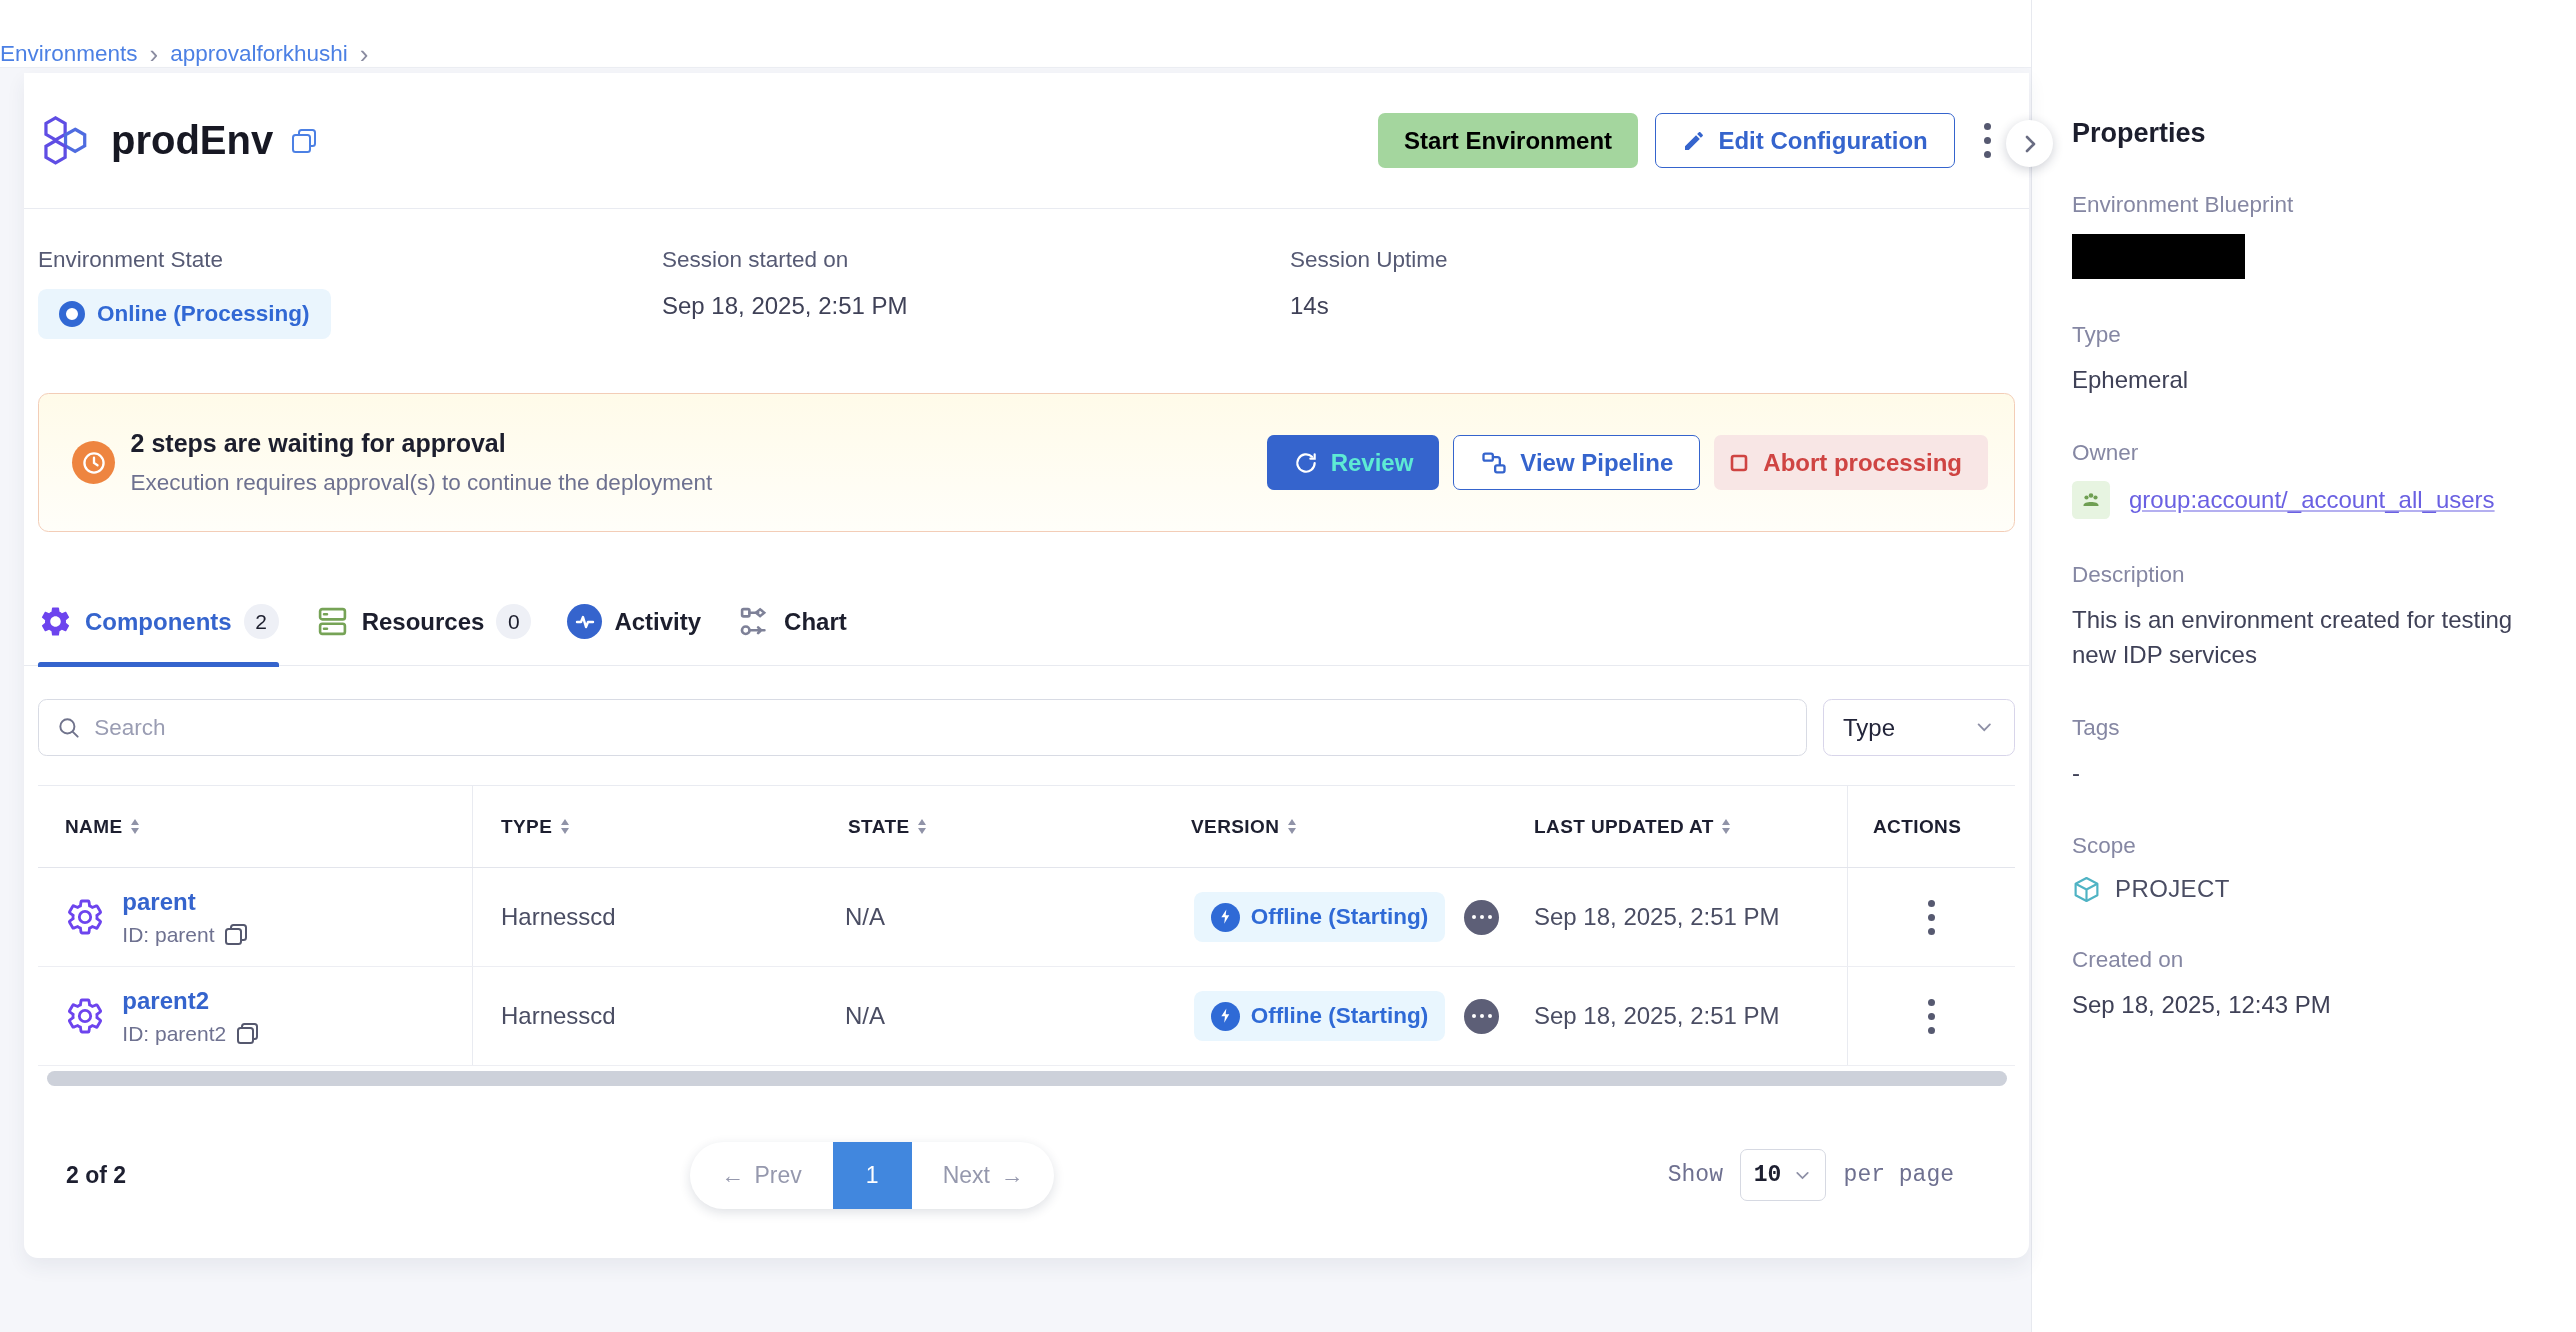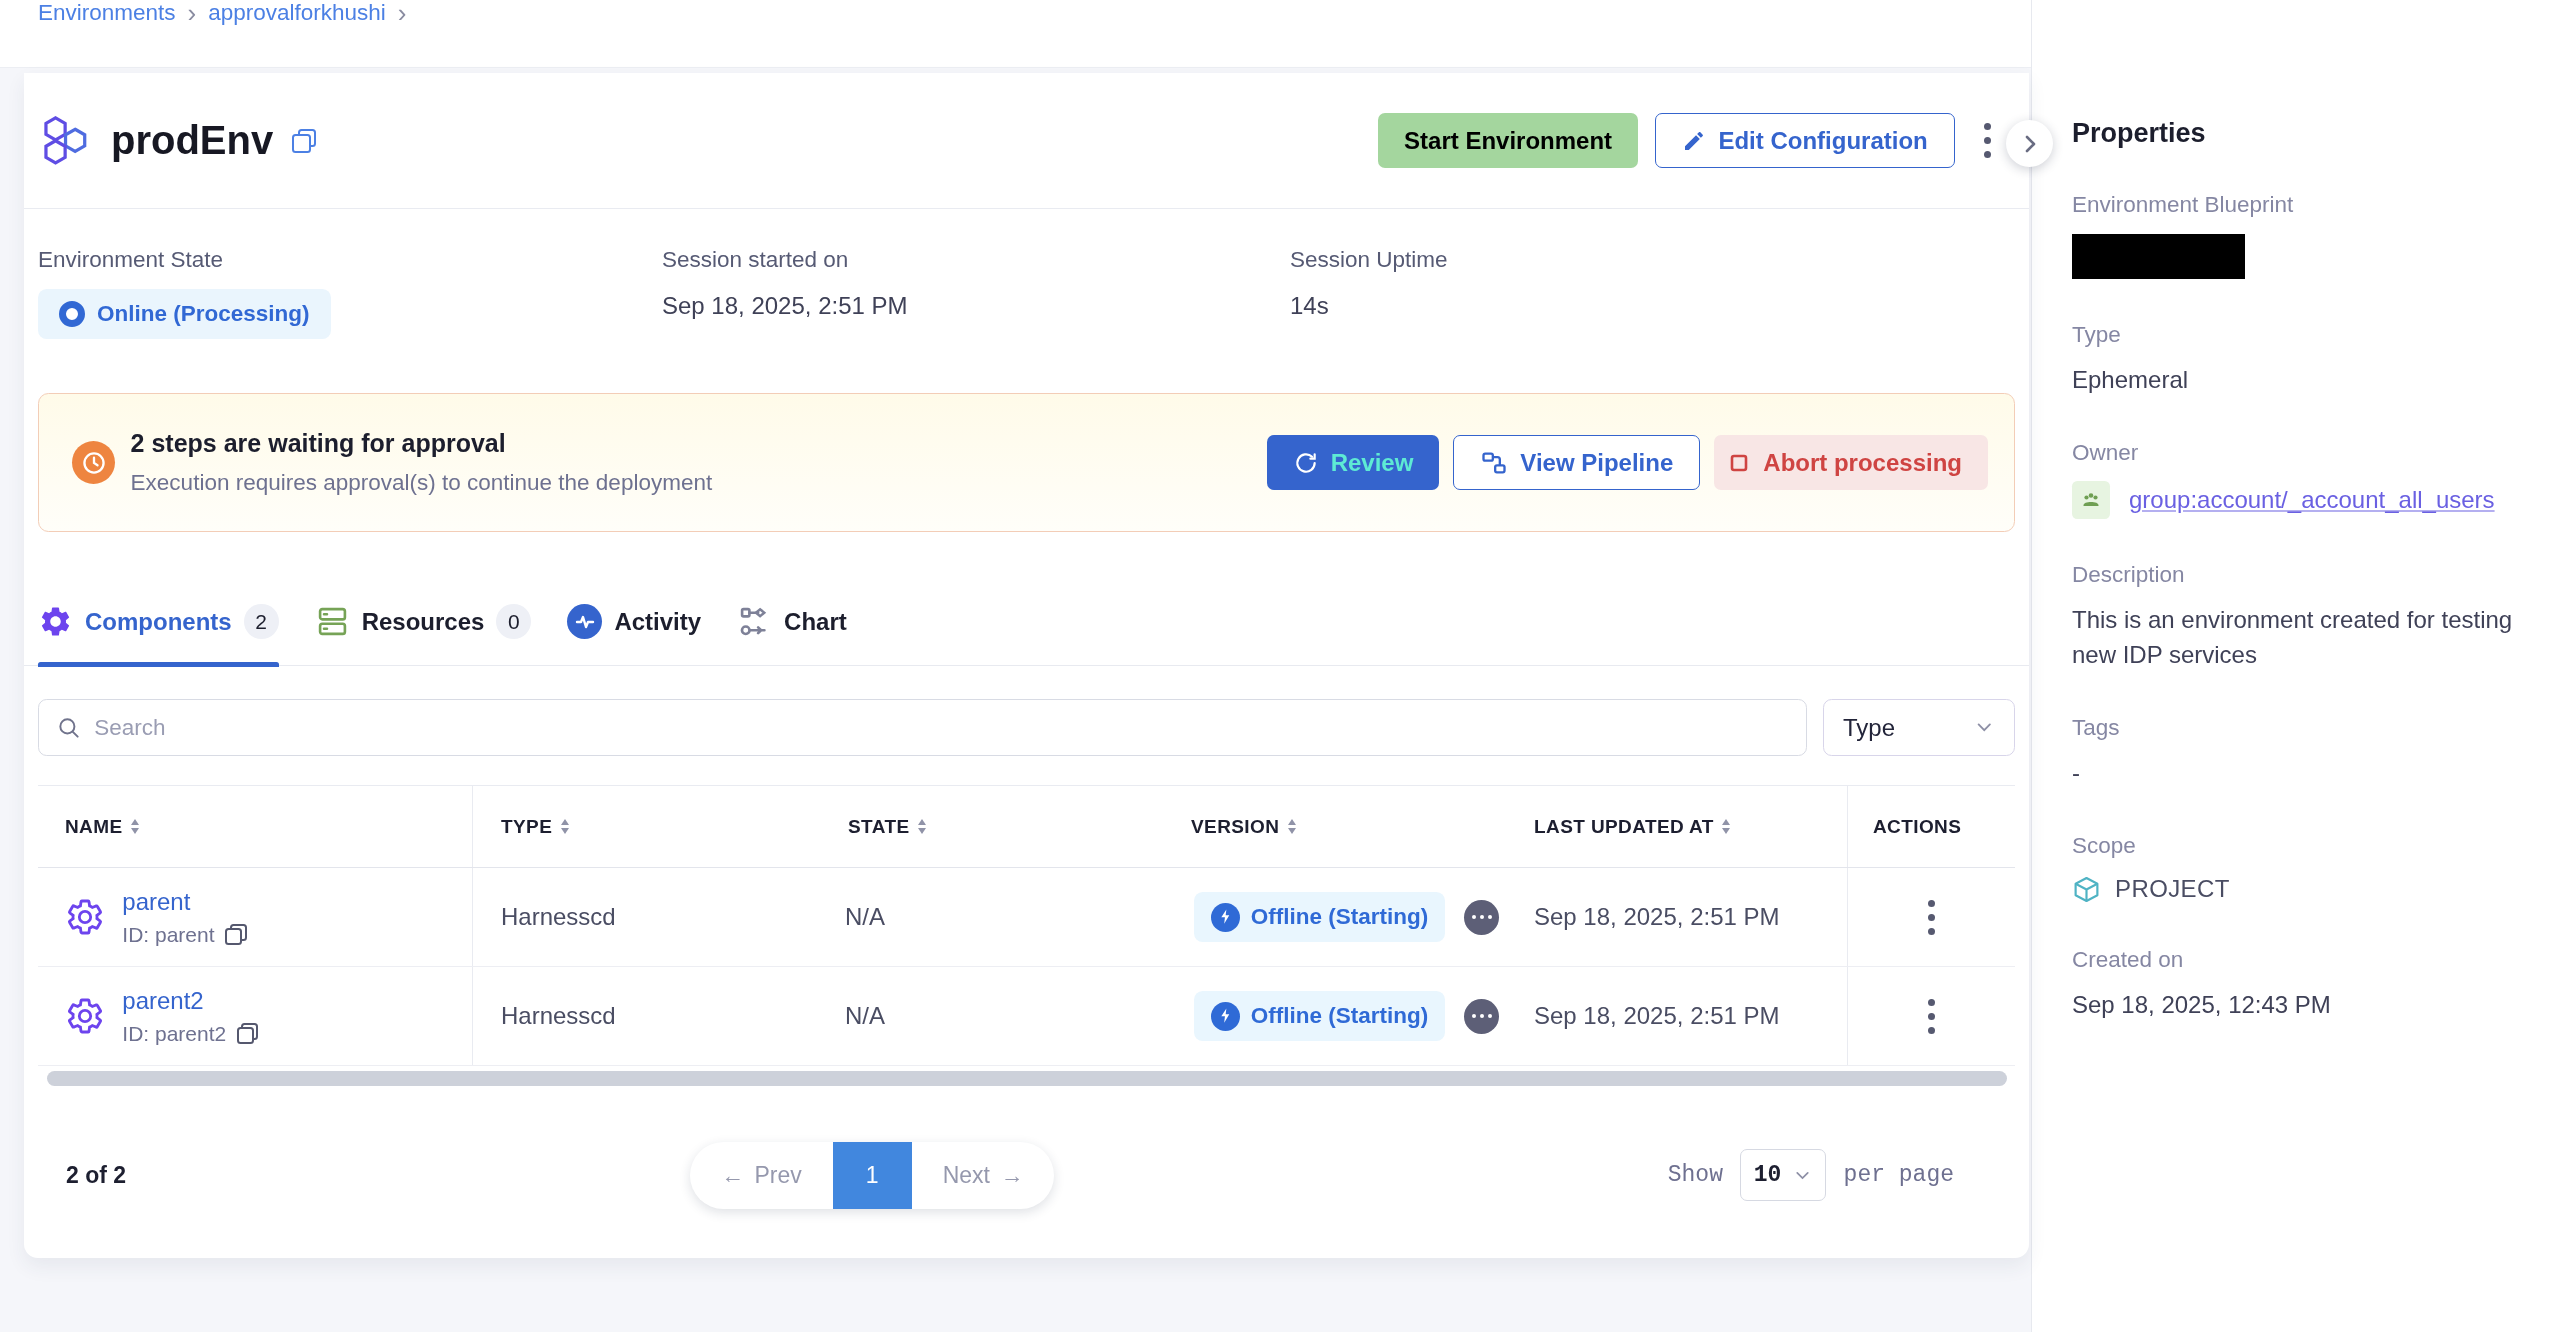--- a/index.html
+++ b/index.html
@@ -5,21 +5,21 @@
   * { margin:0; padding:0; box-sizing:border-box; }
   html,body { width:2576px; height:1333px; }
   body {
     font-family:"Liberation Sans","DejaVu Sans",sans-serif;
     background:#f5f6fa; color:#1c1e2d; position:relative; overflow:hidden;
   }
   .layout { display:flex; width:2576px; height:1333px; }
   .main-col { width:2031px; position:relative; }
   .crumb-bar {
     height:68px; background:#fff; border-bottom:0.9px solid #eceef3;
-    display:flex; align-items:flex-start; padding-left:38px;
+    display:flex; align-items:flex-end; 
   }
   .crumb { display:flex; align-items:center; gap:12px; font-size:22.5px; }
   .crumb a { color:#4c80e4; text-decoration:none; cursor:pointer; }
   .crumb .sep { color:#8a8ca1; font-size:26px; line-height:1; }
 
   .card {
     position:absolute; left:24px; top:73px; width:2005px; height:1185px;
     background:#fff; border-radius:0 0 14px 14px;
     box-shadow:0 8.6px 19px rgba(40,50,80,0.07);
   }
@@ -87,21 +87,21 @@
     display:flex; align-items:center; height:100%; }
   .td { display:flex; align-items:center; height:100%; font-size:24px; color:#4a4d63; }
   .c1 { padding-left:27px; } .c2 { padding-left:28px; } .c3 { padding-left:28px; }
   .c4 { padding-left:31px; } .c5 { padding-left:29px; } .c6 { padding-left:25px; }
   .bdl { border-left:0.9px solid #e9ebf1; }
   .td.c6 { justify-content:center; padding-left:0; }
   .sort { display:inline-flex; flex-direction:column; margin-left:8.6px; }
   .sort::before { content:""; width:0; height:0; border:4.3px solid transparent; border-bottom:6px solid #9093a8; margin-bottom:2.6px; }
   .sort::after  { content:""; width:0; height:0; border:4.3px solid transparent; border-top:6px solid #9093a8; }
   .name-wrap { display:flex; align-items:center; gap:17.3px; }
-  .name-stack a { font-size:24px; font-weight:normal; color:#3564cd; text-decoration:none; cursor:pointer; }
+  .name-stack a { font-size:24px; font-weight:bold; color:#3564cd; text-decoration:none; cursor:pointer; }
   .id-line { margin-top:7px; font-size:21px; color:#6e7190; display:flex; align-items:center; gap:10.4px; }
   .copy { position:relative; width:24px; height:24px; display:inline-block; color:#4c80e4; cursor:pointer; }
   .copy.grey { color:#55586e; width:21.6px; height:21.6px; }
   .copy::before { content:""; position:absolute; right:0; top:0; width:60%; height:60%; border:2.2px solid currentColor; border-radius:3.5px; }
   .copy::after  { content:""; position:absolute; left:0; bottom:0; width:60%; height:60%; border:2.2px solid currentColor; border-radius:3.5px; background:#fff; }
   .badge-offline { display:inline-flex; align-items:center; gap:10.4px; background:#e9f6fe; border-radius:8.6px;
     padding:10.4px 17.3px; font-size:22.5px; font-weight:bold; color:#2f6ad6; }
   .bolt-circle { width:29px; height:29px; border-radius:50%; background:#2f6ad6; display:flex; align-items:center; justify-content:center; }
   .pending { width:35px; height:35px; border-radius:50%; background:#5d5f77; display:flex; align-items:center; justify-content:center; gap:3.5px; margin-left:19px; }
   .pending i { width:4.3px; height:4.3px; border-radius:50%; background:#fff; }

